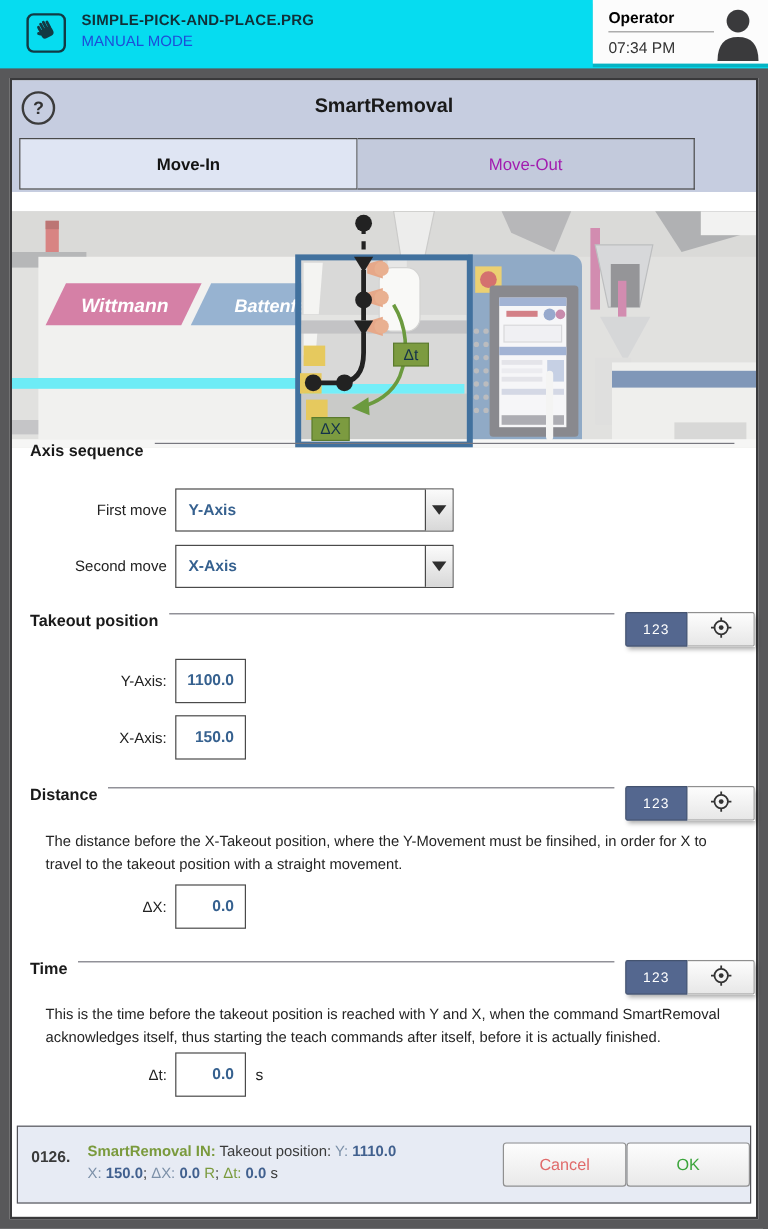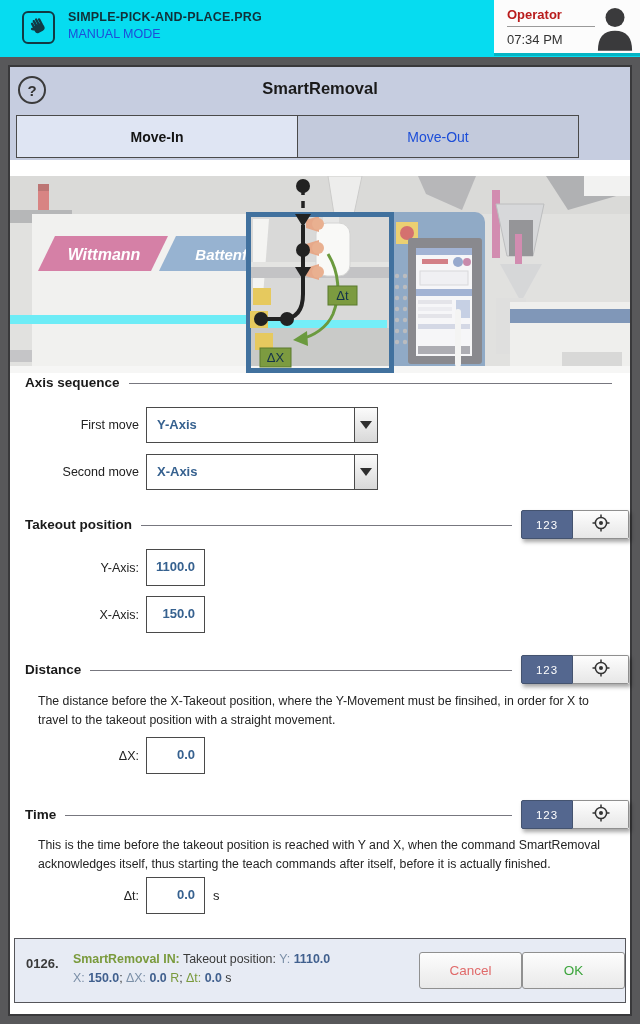--- a/index.html
+++ b/index.html
@@ -6,40 +6,40 @@
   *{box-sizing:border-box;font-family:"Liberation Sans",sans-serif;}
   .stage{position:relative;width:640px;height:1024px;background:var(--frameDark,#58585a);overflow:hidden;padding-left:44px;}
 
   
   .topbar{position:absolute;left:0;top:0;width:640px;height:57px;background:var(--cyan,#06dcf0);}
   .hand-btn{position:absolute;left:22px;top:11px;width:33px;height:33px;border:2px solid #123a44;border-radius:6px;display:flex;align-items:center;justify-content:center;}
   .prog{position:absolute;left:68px;top:10px;}
   .prog-name{font-size:12.5px;font-weight:700;color:#113038;letter-spacing:.2px;}
   .prog-mode{font-size:12.5px;color:#1d4ed8;margin-top:3px;}
   .operator-box{position:absolute;right:0;top:0;width:146px;height:53px;background:#fcfcfc;box-shadow:0 3px 0 rgba(0,0,0,.18);}
-  .op-name{position:absolute;left:13px;top:7px;font-size:13px;font-weight:700;color:#b91c1c;}
+  .op-name{position:absolute;left:13px;top:7px;font-size:13px;font-weight:700;color:#000000;}
   .op-rule{position:absolute;left:13px;top:26px;width:88px;height:0;border-top:1.5px solid #9a9a9a;}
   .op-time{position:absolute;left:13px;top:32px;font-size:13px;color:#333;}
   .person-ic{position:absolute;right:6px;top:5px;}
 
   
   .panel{position:absolute;left:8px;top:65px;width:624px;height:951px;background:#ffffff;border:2px solid #39393b;}
   .header-band{position:absolute;left:10px;top:67px;width:620px;height:93px;background:var(--headerBlue,#c6cde0);}
   .help-btn{position:absolute;left:18px;top:76px;width:28px;height:28px;border:2px solid #3b3b3b;border-radius:50%;text-align:center;line-height:25px;font-size:15px;font-weight:700;color:#333;background:transparent;padding:0;}
   .dlg-title{position:absolute;left:0;top:79px;width:640px;text-align:center;font-size:16.5px;font-weight:700;color:#1a1a1a;}
   .tabs{position:absolute;left:16px;top:115px;width:563px;height:43px;display:flex;}
-  .tab{flex:1;border:1px solid #4a4a4a;display:flex;align-items:center;justify-content:center;font-size:14px;color:#1d4ed8;background:var(--tabInactive,#c3cadc);}
+  .tab{flex:1;border:1px solid #4a4a4a;display:flex;align-items:center;justify-content:center;font-size:14px;color:#a21caf;background:var(--tabInactive,#c3cadc);}
   .tab.active{background:var(--tabActive,#dfe5f3);font-weight:700;color:#141414;border-right-width:1.5px;}
   .tab + .tab{border-left:none;}
 
   
   .machine{position:absolute;left:10px;top:160px;width:620px;height:197px;margin-top:16px;}
 
   
-  .shead{position:absolute;left:25px;display:flex;align-items:center;height:29px;gap:9px;}
+  .shead{position:absolute;left:25px;display:flex;height:29px;gap:9px;}
   .shead-title{font-size:13.5px;font-weight:700;color:#1a1a1a;white-space:nowrap;}
   .rule{flex:1;height:0;border-top:1.5px solid #77777f;margin-top:1px;}
   .btn-pair{display:flex;box-shadow:2px 3px 4px rgba(0,0,0,.35);}
   .keypad-btn{width:52px;height:29px;background:var(--keypadBlue,#54678f);color:#fff;border:1px solid #44536f;border-radius:2px 0 0 2px;font-size:11.5px;letter-spacing:1px;padding:0;}
   .teach-btn{width:56px;height:29px;background:linear-gradient(#fdfdfd,#e7e7e7);border:1px solid #8f8f8f;border-left:none;border-radius:0 2px 2px 0;display:flex;align-items:center;justify-content:center;padding:0;}
 
   .frow{position:absolute;left:25px;display:flex;align-items:center;}
   .flabel{display:inline-block;width:114px;text-align:right;font-size:12.5px;color:#222;margin-right:7px;}
   .dropdown{width:232px;height:36px;border:1.6px solid #4a4a4a;background:#fff;display:flex;}
   .dd-value{flex:1;line-height:33px;padding-left:10px;font-size:13px;font-weight:700;color:var(--accentBlue,#36618f);}

